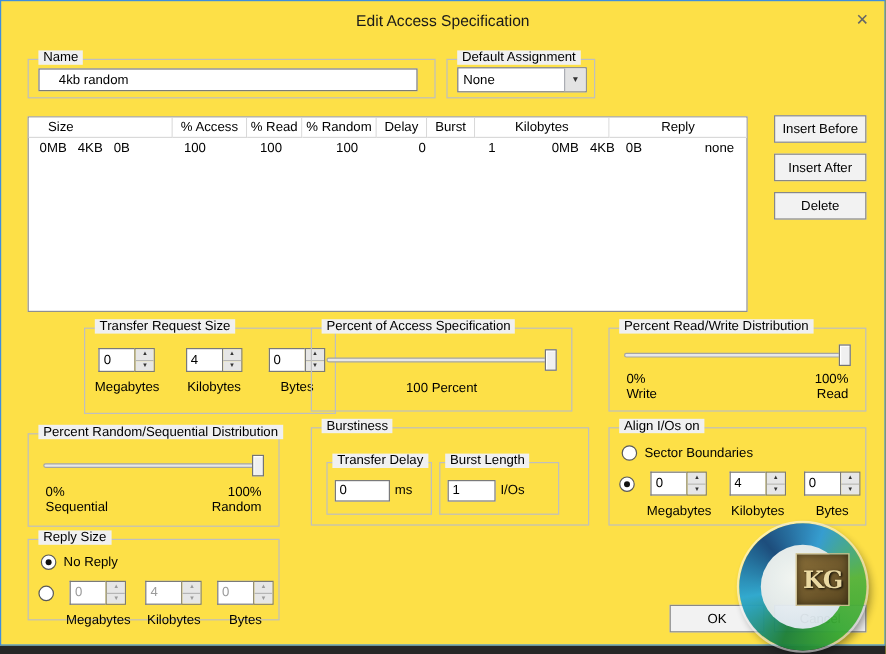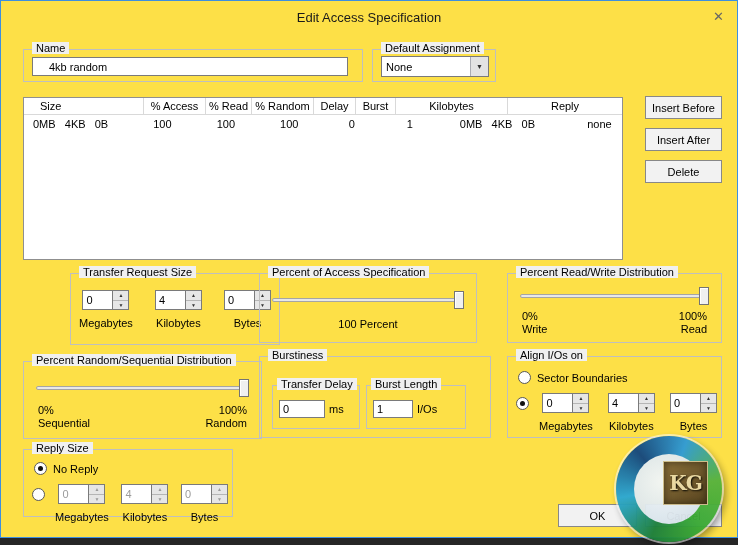--- a/index.html
+++ b/index.html
@@ -79,21 +79,21 @@
   #pas-slider { left:12px; right:12px; top:16px; }
   #pas-value { position:absolute; left:0; right:0; top:44px; text-align:center; }
 
   #rw-group { left:506px; top:272px; width:215px; height:70px; }
   #rw-slider { left:12px; right:12px; top:12px; }
   .dist-labels { position:absolute; left:14px; right:14px; display:flex; justify-content:space-between; }
   #rw-labels { top:36px; }
   .lab-stack { display:flex; flex-direction:column; line-height:13px; }
   .lab-stack.right { align-items:flex-end; }
 
-  #rs-group { left:22px; top:360px; width:239px; height:78px; }
+  #rs-group { left:22px; top:360px; width:210px; height:78px; }
   #rs-slider { left:12px; right:12px; top:16px; }
   #rs-labels { top:42px; }
 
   
   #burst-group { left:258px; top:355px; width:232px; height:82px;text-decoration:underline; }
   .subgroup { position:absolute; border:1px solid #bfbfbf; }
   .subgroup .group-label { left:4px; }
   #td-sub { left:12px; top:28px; width:88px; height:44px; }
   #bl-sub { left:106px; top:28px; width:100px; height:44px; }
   .sub-row { position:absolute; left:6px; top:14px; display:flex; align-items:center; gap:4px; }

